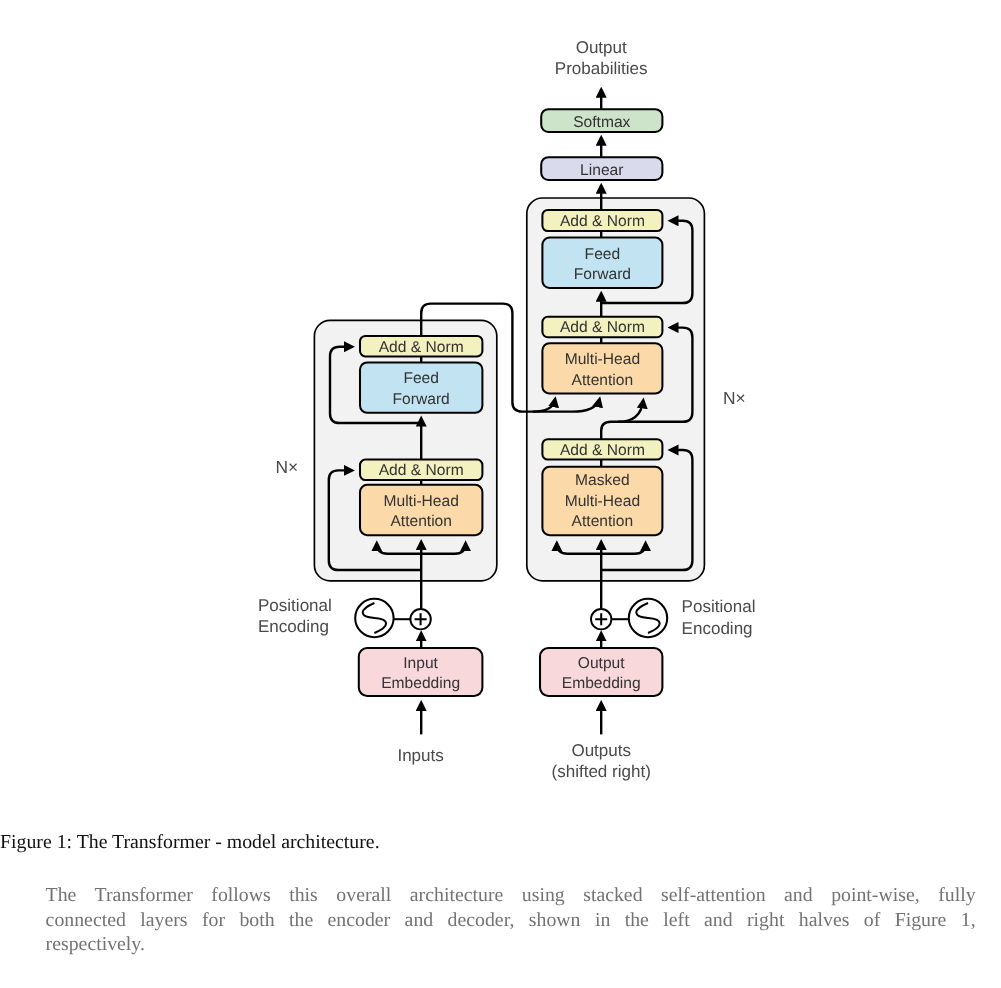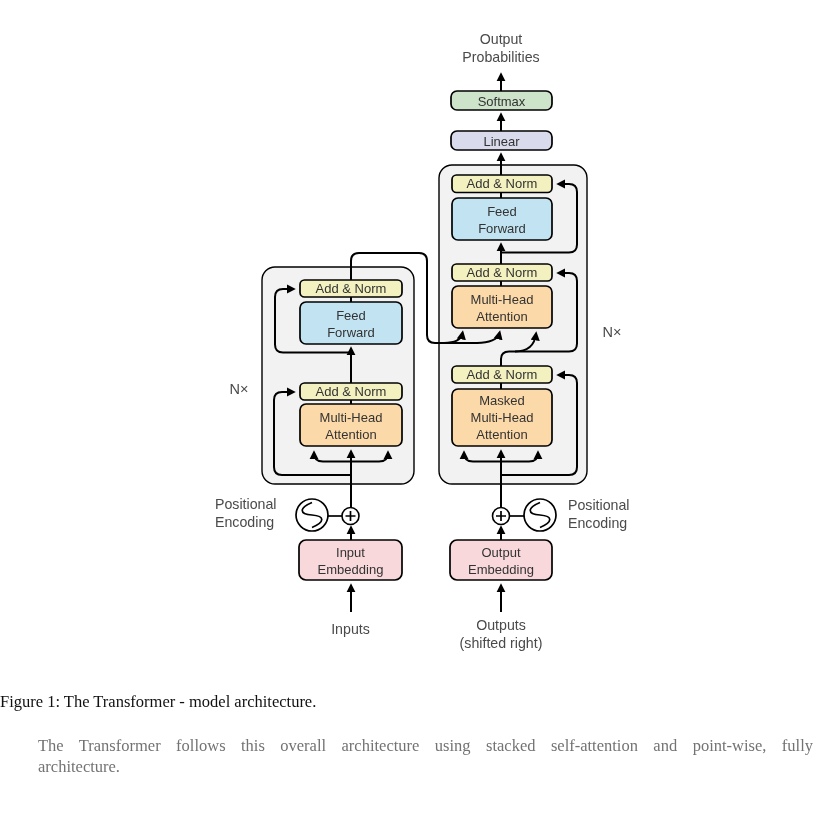--- a/index.html
+++ b/index.html
@@ -179,16 +179,17 @@
       <text class="outside-label" x="350.5" y="634" text-anchor="middle">Inputs</text>
       <text class="outside-label" x="501" y="630" text-anchor="middle">Outputs</text>
       <text class="outside-label" x="501" y="647.5" text-anchor="middle">(shifted right)</text>
     </g>
   </svg>
 
   <div class="caption">Figure 1: The Transformer - model architecture.</div>
 
   <div class="bodytext">
     <div class="jline">The Transformer follows this overall architecture using stacked self-attention and point-wise, fully</div>
-    <div class="lline">architecture.</div>
+    <div class="jline">connected layers for both the encoder and decoder, shown in the left and right halves of Figure 1,</div>
+    <div class="lline">respectively.</div>
   </div>
 
 </div>
 
 </body></html>

